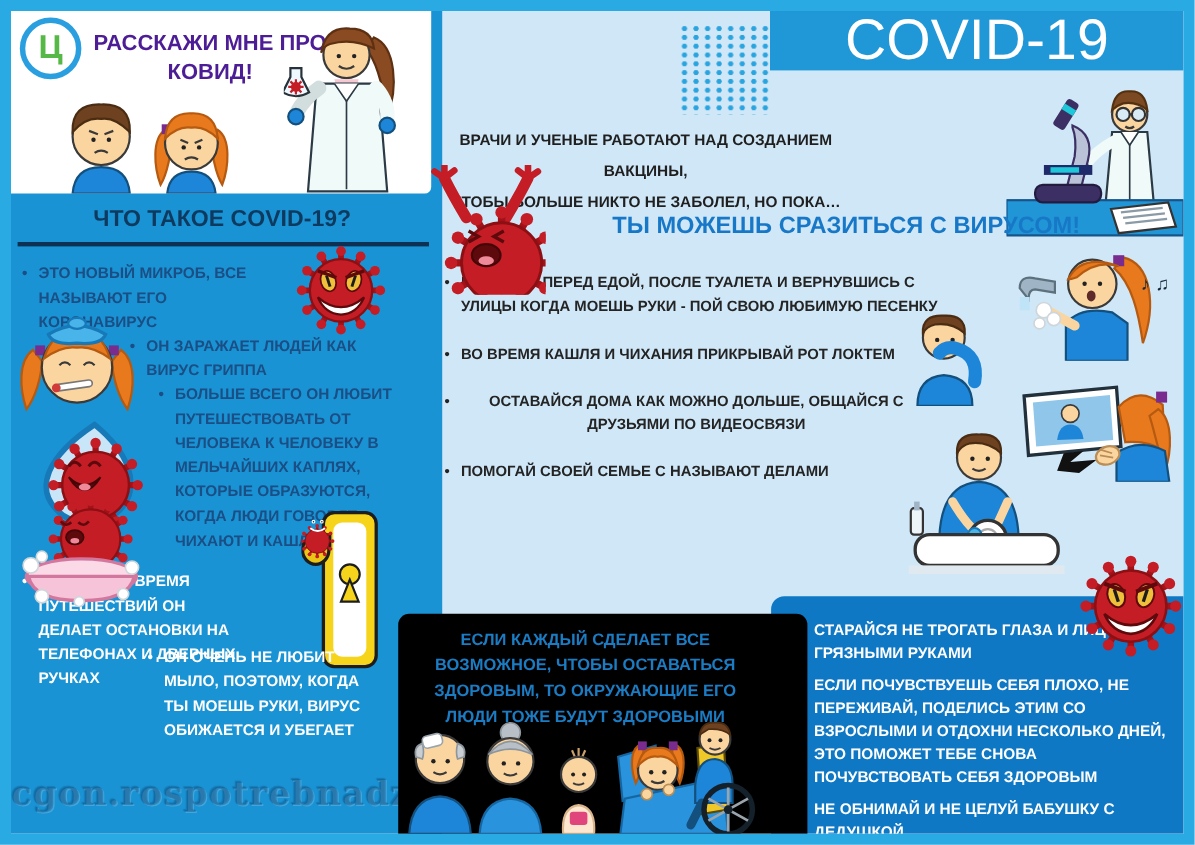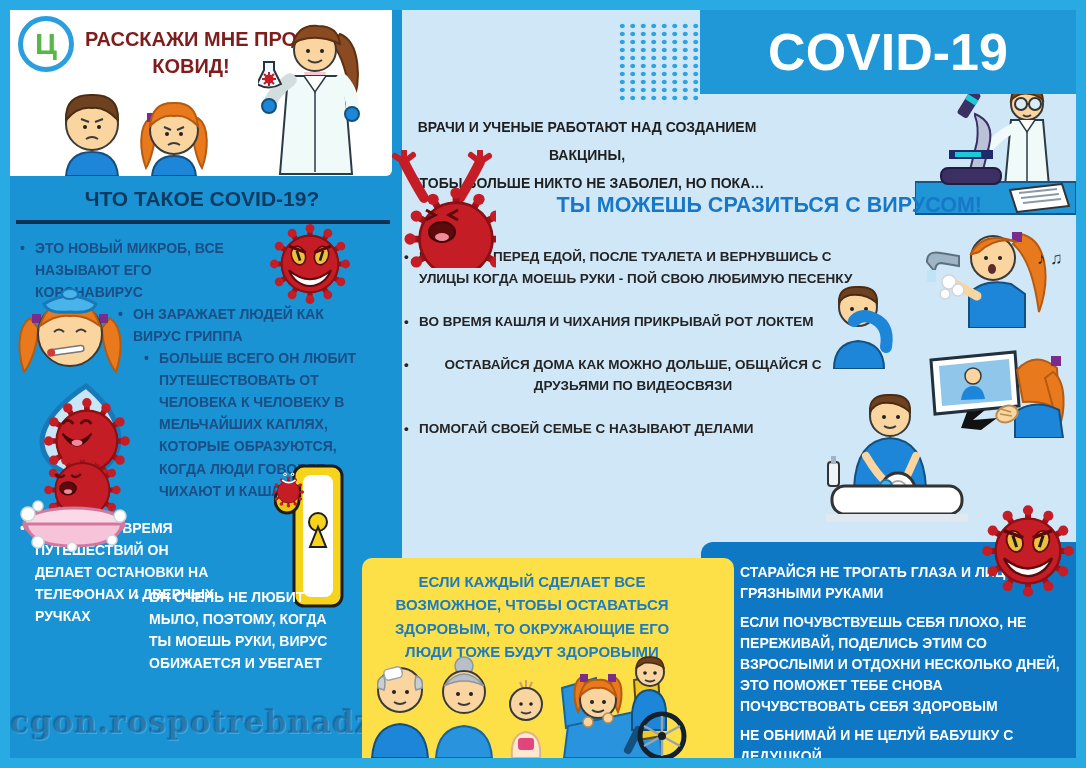--- a/index.html
+++ b/index.html
@@ -11,57 +11,57 @@
   .abs { position:absolute; }
 
   
   .col { left:0; top:0; width:392px; height:748px; background:#1a93d4; }
 
   
   .card { left:0; top:0; width:382px; height:166px; background:#ffffff; border-radius:0 0 6px 0; z-index:3; }
   .logo { left:8px; top:6px; width:56px; height:56px; border:5px solid #2a9fe0; border-radius:50%;
           background:#fff; display:flex; align-items:center; justify-content:center;
           color:#56b947; font-weight:bold; font-size:30px; }
-  .card-title { left:62px; top:16px; width:238px; text-align:center; color:#7f1d1d;
+  .card-title { left:62px; top:16px; width:238px; text-align:center; color:#4c1d95;
           font-weight:bold; font-size:20px; line-height:1.35; }
 
   
   .wis-head { left:0; top:177px; width:384px; text-align:center; color:#0e3a5f;
           font-weight:bold; font-size:21px; }
   .wis-rule { left:6px; top:210px; width:374px; height:4px; background:#0c3152; }
   .lb { color:#1a4e84; font-weight:bold; font-size:14px; line-height:1.58;
         padding-left:15px; }
   .lb::before { content:"•"; position:absolute; left:0; top:0; }
   .lb.white { color:#ffffff; }
   .watermark { left:0; top:694px; width:392px; text-align:center;
         font-family:"DejaVu Serif","Liberation Serif",serif; font-weight:bold;
         font-size:31px; letter-spacing:1px; color:rgba(13,84,140,0.38);
         text-shadow:1px 1px 0 rgba(255,255,255,0.18), -1px -1px 1px rgba(0,40,80,0.25); }
 
   
-  .banner { left:690px; top:0; width:376px; height:84px; background:#2098d8;
+  .banner { left:690px; top:0; width:376px; height:54px; background:#2098d8;
         display:flex; align-items:center; justify-content:center;
-        color:#ffffff; font-weight:bold; font-size:52px; z-index:2; }
+        color:#ffffff; font-weight:normal; font-size:52px; z-index:2; }
   .dots { left:607px; top:12px; width:86px; height:82px;
         background-image:radial-gradient(circle,#2aa4df 2.1px, rgba(0,0,0,0) 2.6px);
         background-size:10.5px 8px; }
 
   
   .intro { left:388px; top:103px; width:378px; text-align:center; color:#1f1f1f;
         font-weight:bold; font-size:14px; line-height:2.0; }
   .fight-head { left:492px; top:183px; width:480px; color:#1878c8; font-weight:bold; font-size:21.5px;text-align:right; }
   .mid-list { left:392px; top:236px; width:460px; list-style:none; }
   .mid-list li { position:relative; color:#242424; font-weight:bold; font-size:13.5px;
         line-height:1.62; padding-left:17px; margin-bottom:21px; }
   .mid-list li::before { content:"•"; position:absolute; left:2px; top:0; }
   .mid-list li.w445 { max-width:445px;text-align:center; }
   .mid-list li.w360 { max-width:365px; }
 
   
-  .healthy { left:352px; top:548px; width:372px; height:200px; background:#fde047;
+  .healthy { left:352px; top:548px; width:372px; height:200px; background:#000000;
         border-radius:10px 10px 0 0; z-index:4; }
   .healthy-text { left:10px; top:12px; width:320px; text-align:center; color:#1b7cc4;
         font-weight:bold; font-size:15px; line-height:1.55; }
 
   
   .care { left:691px; top:532px; width:375px; height:216px; background:#0f78c4;
         border-radius:12px 0 0 0; z-index:2; }
   .care ul { list-style:none; padding:20px 14px 0 24px; }
   .care li { position:relative; color:#ffffff; font-weight:bold; font-size:14px;
         line-height:1.5; padding-left:15px; margin-bottom:8px; }

